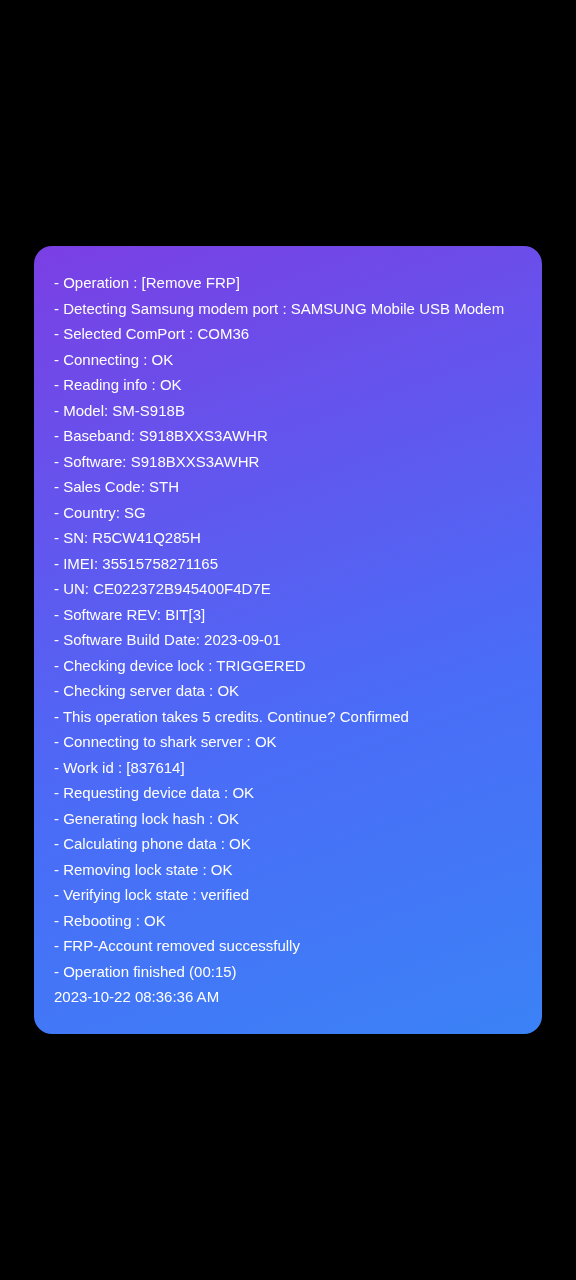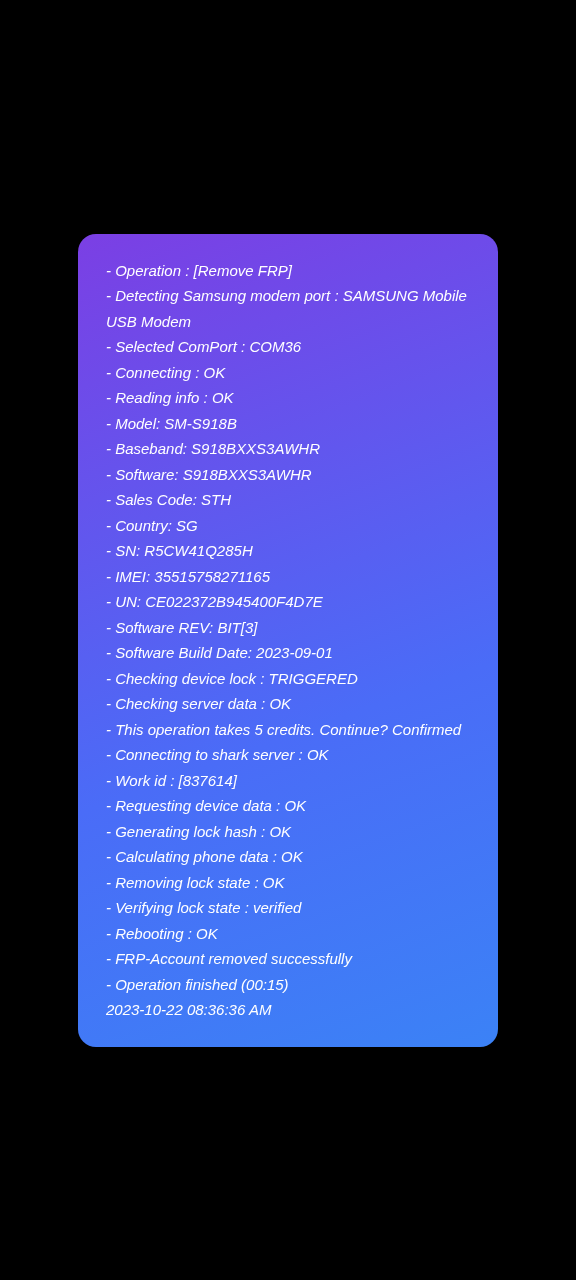--- a/index.html
+++ b/index.html
@@ -12,26 +12,25 @@
       width: 576px;
       height: 1280px;
       background-color: #000000;
       display: flex;
       align-items: center;
       justify-content: center;
       font-family: Arial, sans-serif;
     }
 
     .log-container {
-      width: 420px;
+      width: 508px;
       background: linear-gradient(160deg, #7B3FE4 0%, #4A6CF7 60%, #3B82F6 100%);
       border-radius: 18px;
-      padding: 24px 28px;
+      padding: 24px 20px;
       margin: auto;
-      font-style: italic;
     }
 
     .log-text {
       color: #ffffff;
       font-size: 15px;
       line-height: 1.7;
       white-space: pre-wrap;
       word-break: break-word;
     }
   </style>

